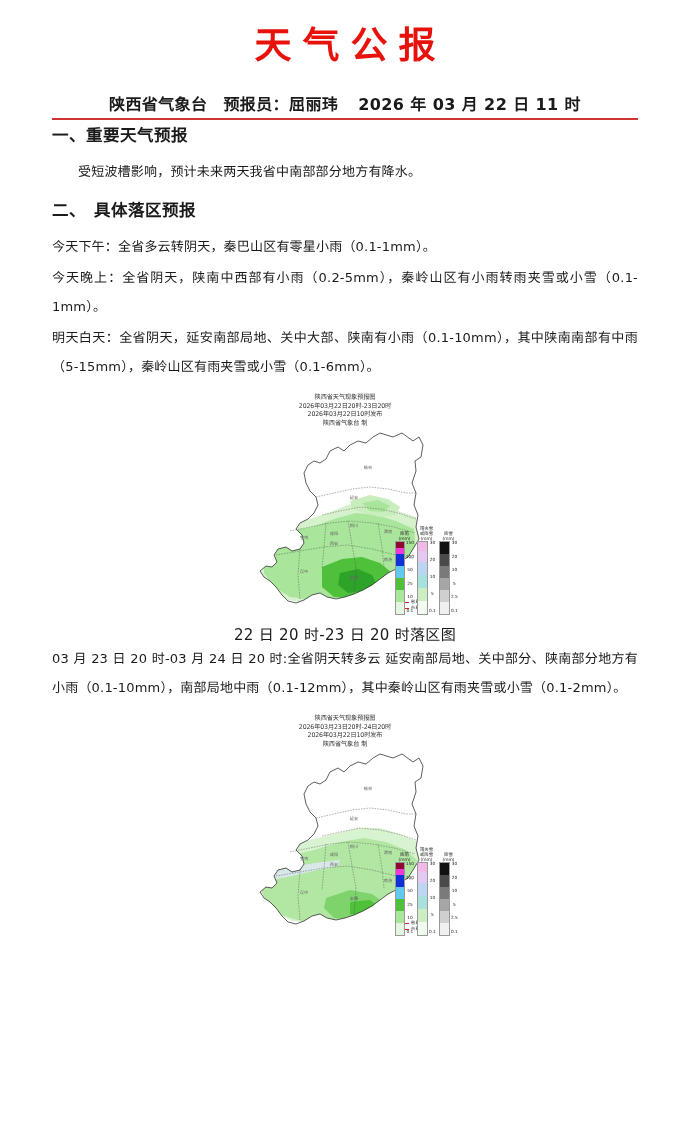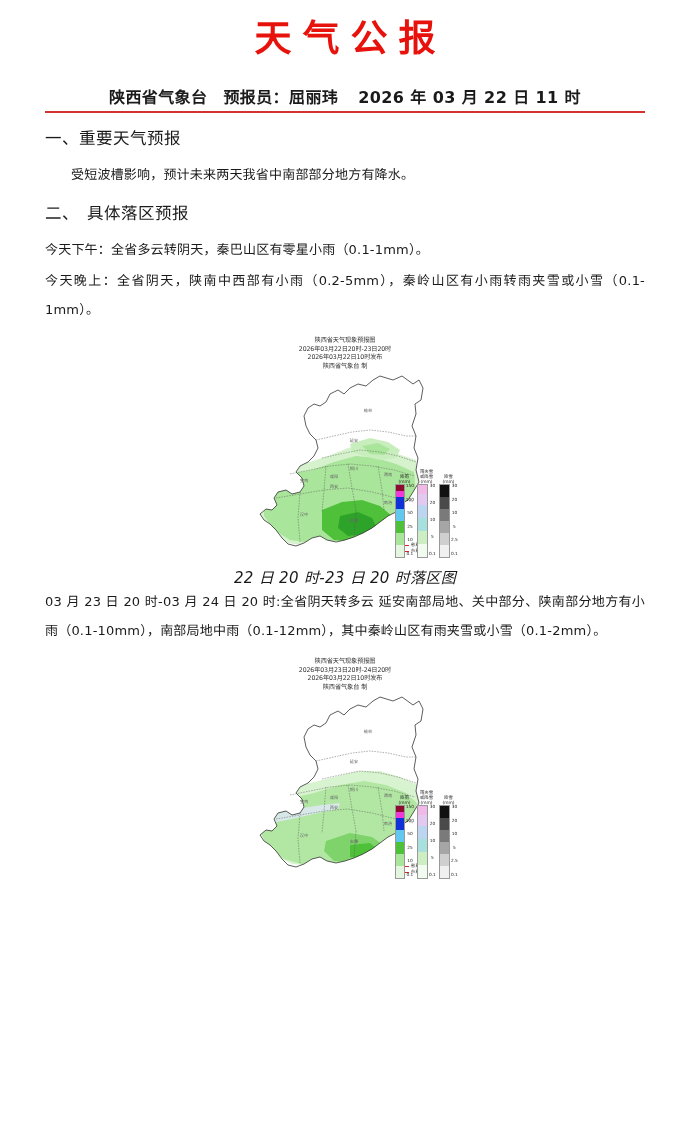--- a/index.html
+++ b/index.html
@@ -13,21 +13,21 @@
     height: 1127px;
     overflow: hidden;
     font-family: "DejaVu Sans", "Liberation Sans", sans-serif;
     color: #1a1a1a;
   }
   .page {
     position: relative;
     width: 690px;
     height: 1071px;
     box-sizing: border-box;
-    padding: 0;
+    padding: 7px;
   }
 
   
   .doc-title {
     text-align: center;
     color: #e8120c;
     font-size: 37px;
     font-weight: bold;
     letter-spacing: 11px;
     text-indent: 11px;
@@ -52,22 +52,22 @@
   }
   .byline .sp-md { display: inline-block; width: 16px; }
   .byline .sp-lg { display: inline-block; width: 20px; }
 
   
   .body-area {
     margin: 0 45px;
   }
   h2.section-head {
     font-size: 16.5px;
-    font-weight: normal;
-    margin: 14px 0 10px 0;
+    font-weight: bold;
+    margin: 4px 0 10px 0;
     letter-spacing: 0.5px;
     line-height: 1.4;
   }
   h2.section-head.gap2 { margin-top: 13px; }
   .head-num { display: inline-block; }
   .head-txt { display: inline-block; }
   .sec2 .head-num { margin-right: 8px; }
 
   p.para {
     font-size: 13px;
@@ -102,21 +102,20 @@
     letter-spacing: -0.1px;
     white-space: nowrap;
     transform: scaleY(1.05);
   }
   .map-svg-holder { position: relative; width: 230px; height: 196px; }
   .fig-caption {
     font-size: 15px;
     text-align: center;
     margin-top: 4px;
     letter-spacing: 0.3px;
-    font-style: italic;
   }
 
   
   .legend {
     position: absolute;
     right: 2px;
     bottom: 8px;
     display: flex;
     gap: 3px;
     align-items: flex-end;
@@ -213,20 +212,21 @@
     <h2 class="section-head sec1">
       <span class="head-num">一、</span><span class="head-txt">重要天气预报</span>
     </h2>
     <p class="para indent">受短波槽影响，预计未来两天我省中南部部分地方有降水。</p>
 
     <h2 class="section-head sec2 gap2">
       <span class="head-num">二、</span><span class="head-txt">具体落区预报</span>
     </h2>
     <p class="para">今天下午：全省多云转阴天，秦巴山区有零星小雨（0.1-1mm）。</p>
     <p class="para">今天晚上：全省阴天，陕南中西部有小雨（0.2-5mm），秦岭山区有小雨转雨夹雪或小雪（0.1-1mm）。</p>
+    <p class="para">明天白天：全省阴天，延安南部局地、关中大部、陕南有小雨（0.1-10mm），其中陕南南部有中雨（5-15mm），秦岭山区有雨夹雪或小雪（0.1-6mm）。</p>
 
     <div class="figure">
       <div class="map-box">
         <div class="map-head">
           <div>陕西省天气现象预报图</div>
           <div>2026年03月22日20时-23日20时</div>
           <div>2026年03月22日10时发布</div>
           <div>陕西省气象台 制</div>
         </div>
 

